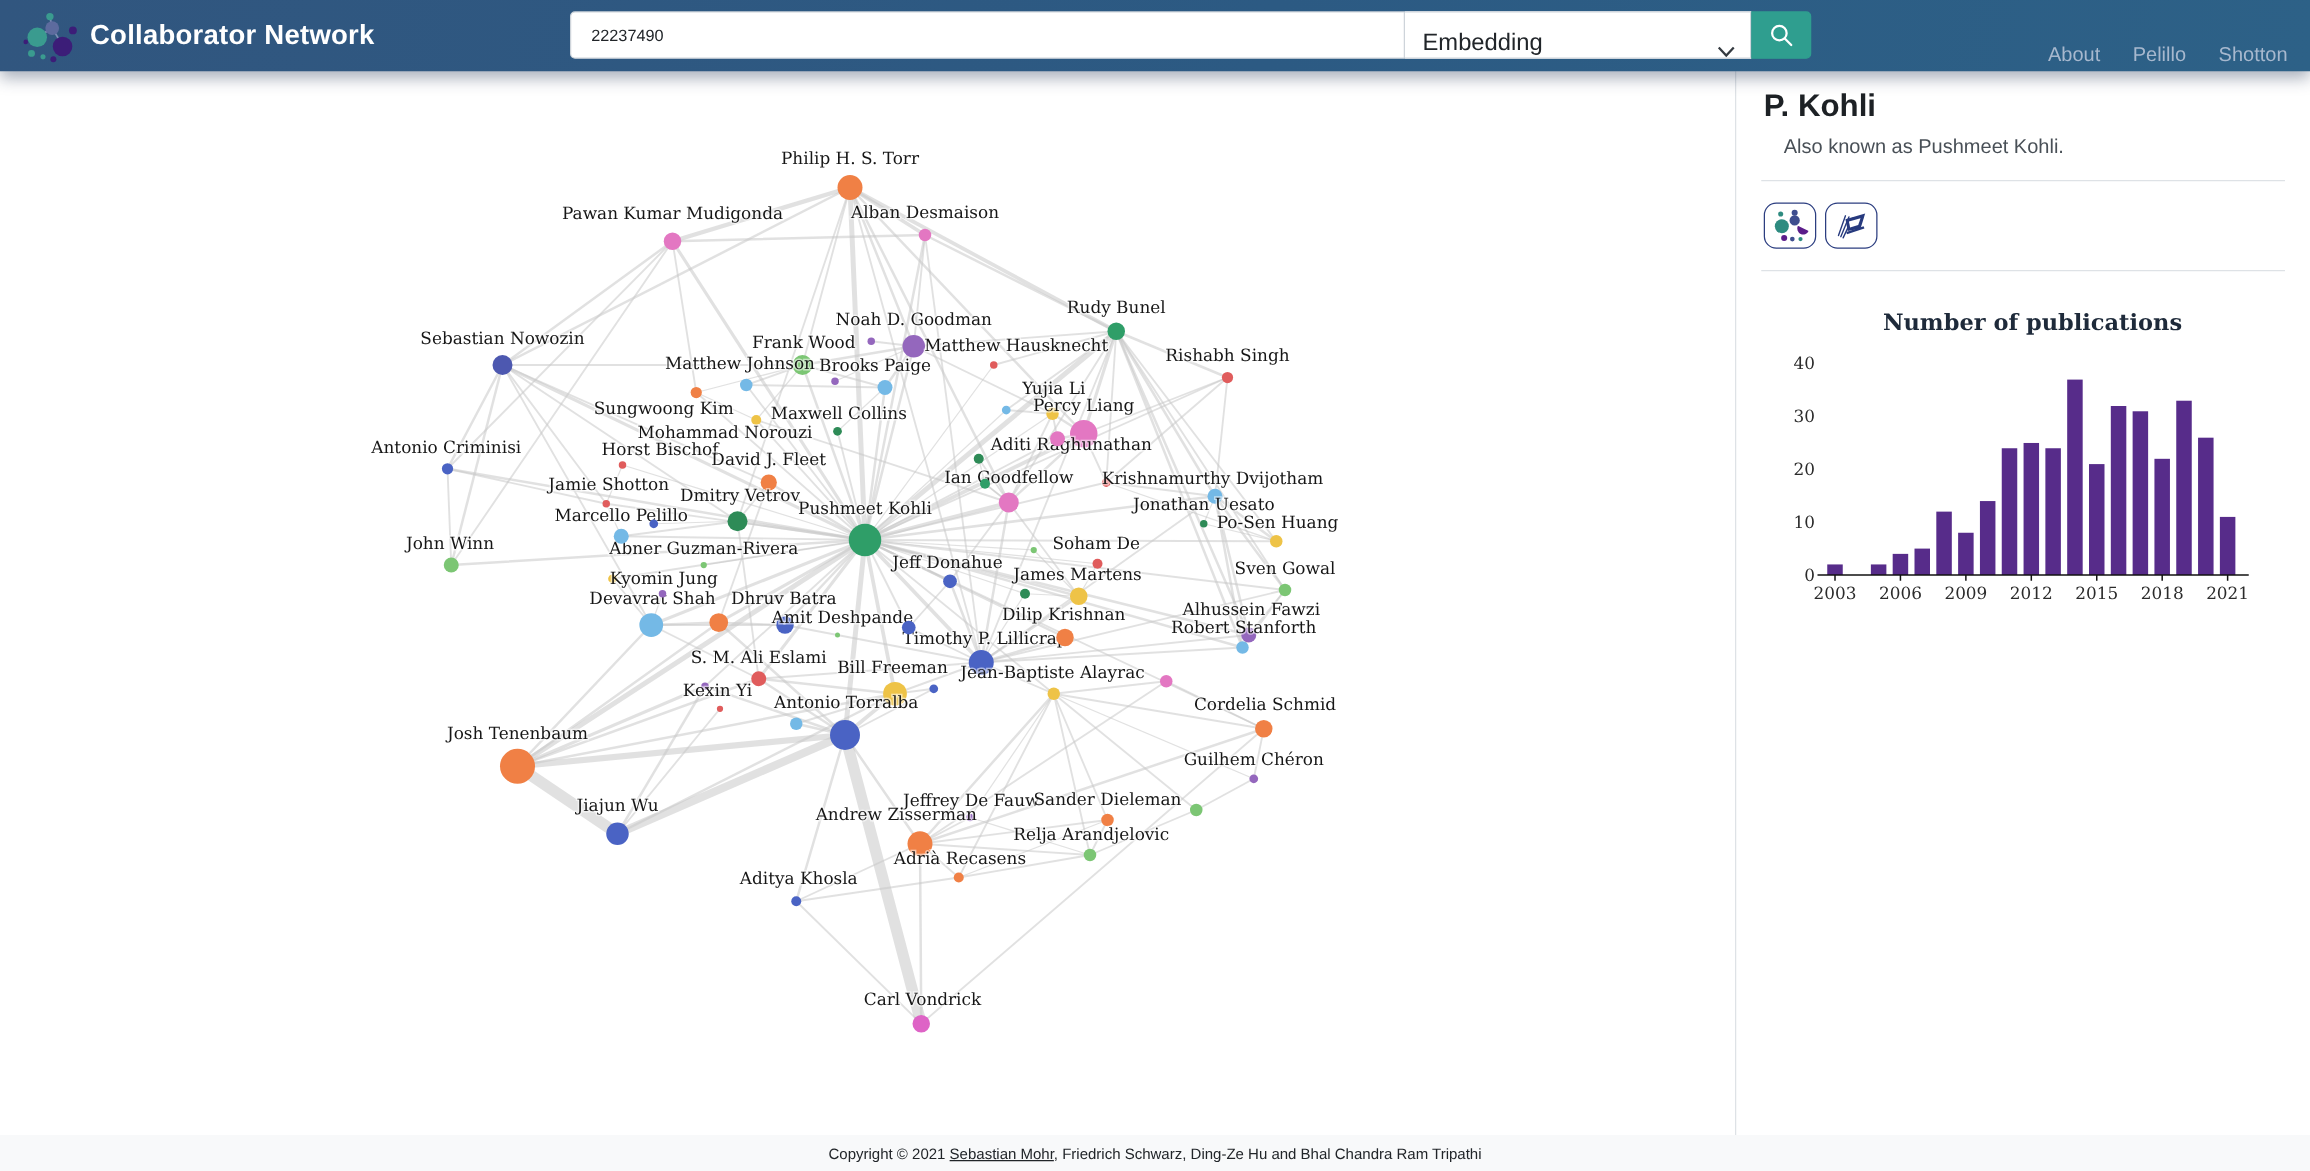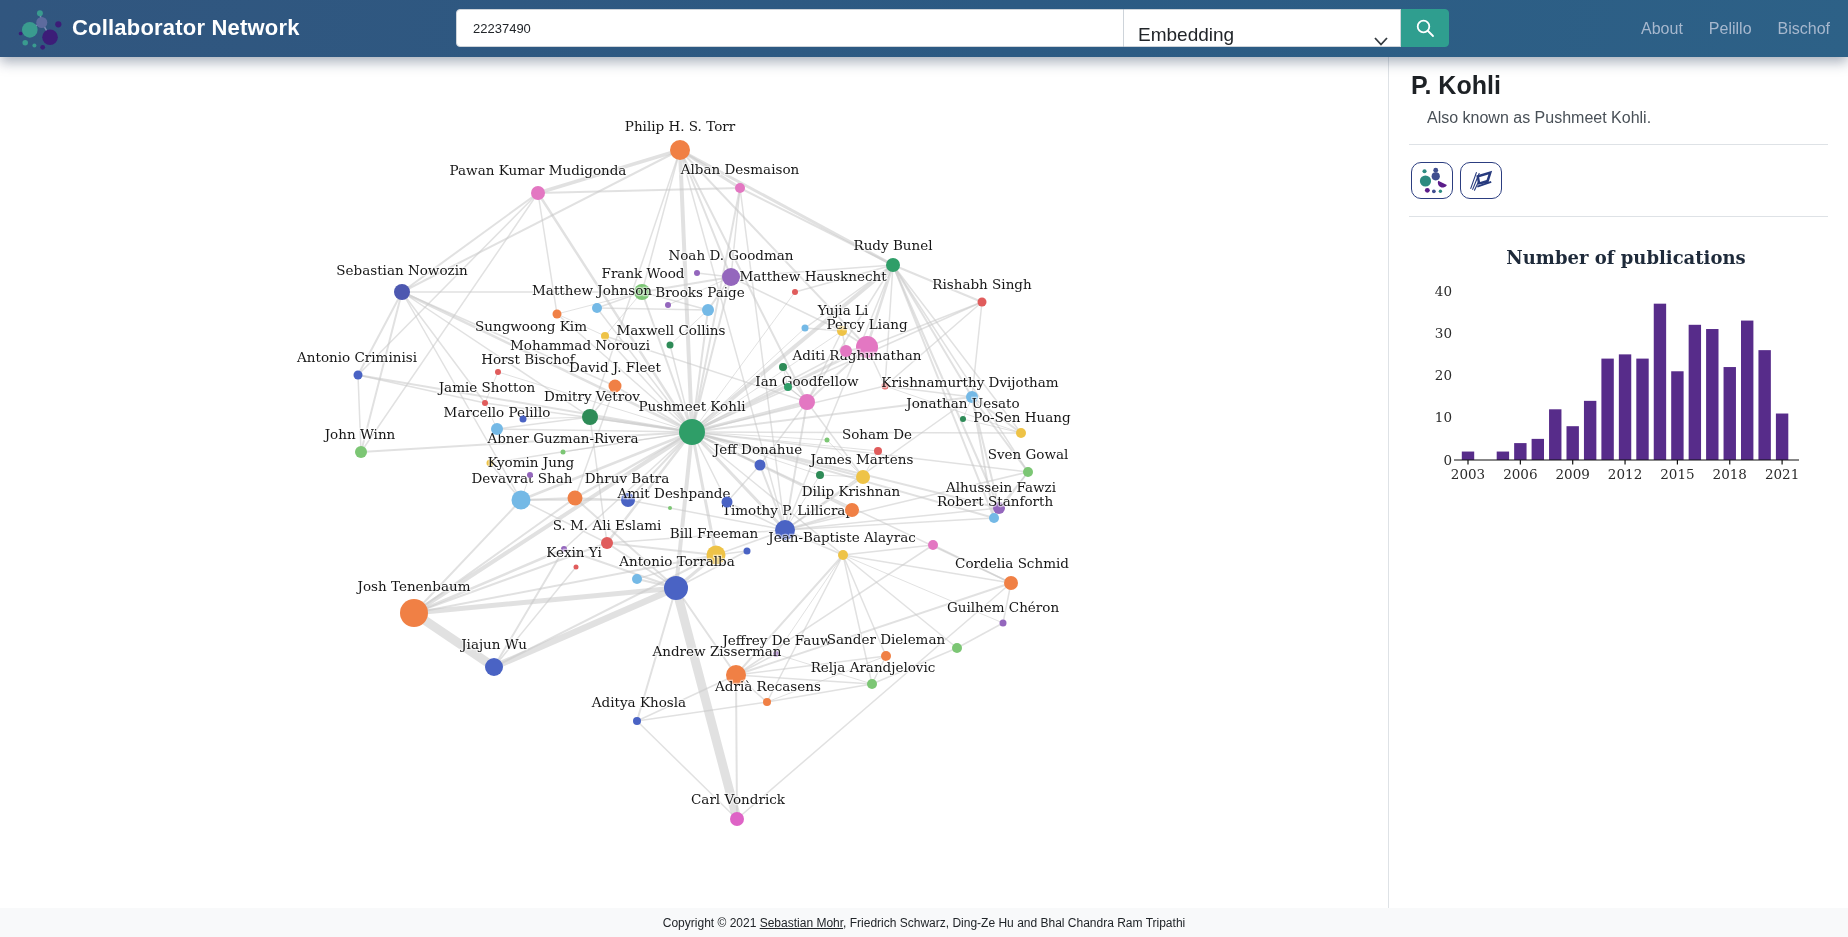--- a/index.html
+++ b/index.html
@@ -13,21 +13,21 @@
   .brand{position:absolute;left:16px;top:4px;display:flex;align-items:center;gap:10px;}
   .brand-title{color:#fff;font-weight:bold;font-size:22px;letter-spacing:.2px;}
   .searchgroup{position:absolute;left:456px;top:9px;display:flex;height:38px;}
   .search-input{width:668px;height:38px;border:1px solid #ced4da;border-radius:4px 0 0 4px;
     padding:0 16px;font-size:13px;color:#212529;outline:none;background:#fff;box-sizing:border-box;}
   .mode-select{width:277px;height:38px;background:#fff;border:1px solid #ced4da;border-left:none;
     display:flex;align-items:flex-end;justify-content:space-between;padding:16px 12px 0 14px;
     font-size:19px;color:#212529;box-sizing:border-box;cursor:pointer;}
   .search-btn{width:48px;height:38px;background:#2f9e8f;border:1px solid #2f9e8f;
     border-radius:0 4px 4px 0;display:flex;align-items:center;justify-content:center;cursor:pointer;}
-  .navlinks{position:absolute;right:18px;top:0;height:57px;display:flex;align-items:center;gap:26px;}
+  .navlinks{position:absolute;right:18px;top:16px;height:57px;display:flex;align-items:center;gap:26px;}
   .navlinks a{color:#a7b8ce;font-size:16px;text-decoration:none;cursor:pointer;}
 
   
   #network{position:absolute;top:0;left:0;z-index:1;}
   .graph-label{font-family:"DejaVu Serif","Liberation Serif",serif;font-size:13.5px;fill:#161616;
     paint-order:stroke;stroke:rgba(255,255,255,.55);stroke-width:2.4px;text-anchor:middle;}
 
   
   .sidebar{position:absolute;top:57px;right:0;width:460px;height:851px;background:#fff;
     border-left:1px solid #dee2e6;z-index:20;box-sizing:border-box;padding:0 20px;}
@@ -432,21 +432,21 @@
         <svg width="20" height="20" viewBox="0 0 20 20">
           <circle cx="8.5" cy="8.5" r="5.8" fill="none" stroke="#ffffff" stroke-width="1.8"></circle>
           <line x1="13" y1="13" x2="18" y2="18" stroke="#ffffff" stroke-width="1.8" stroke-linecap="round"></line>
         </svg>
       </button>
     </div>
 
     <div class="navlinks">
       <a>About</a>
       <a>Pelillo</a>
-      <a>Bischof</a>
+      <a>Shotton</a>
     </div>
   </div>
 
   <div class="sidebar">
     <div class="person-name">P. Kohli</div>
     <div class="person-alias">Also known as Pushmeet Kohli.</div>
     <hr>
     <div class="iconbtn-row">
       <button class="iconbtn" title="">
         <svg width="30" height="28" viewBox="0 0 32 30">

